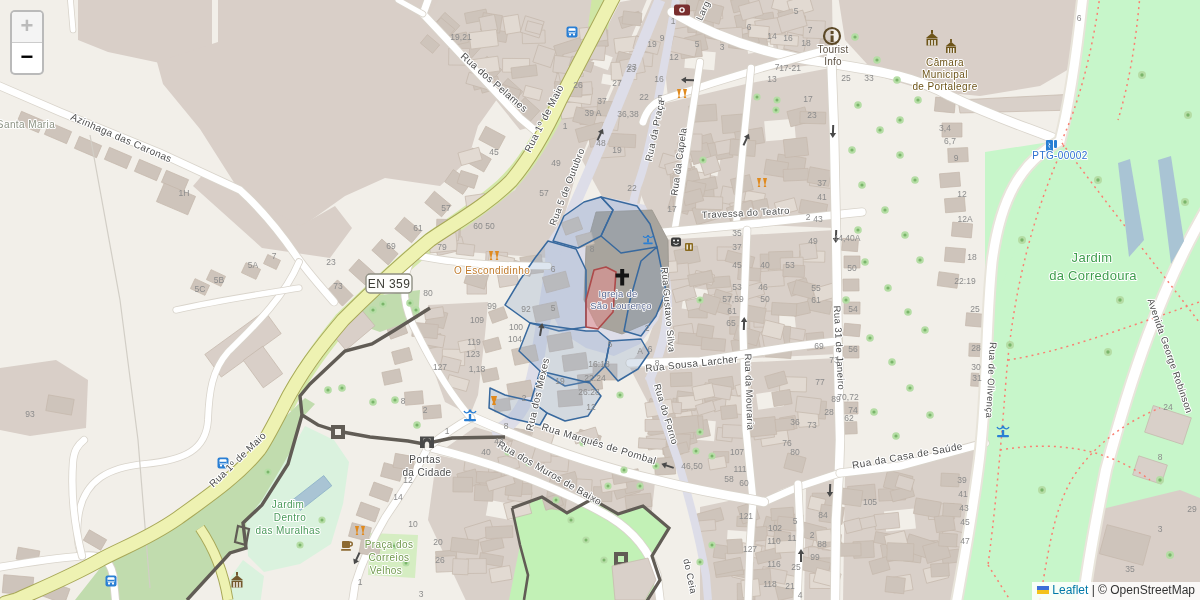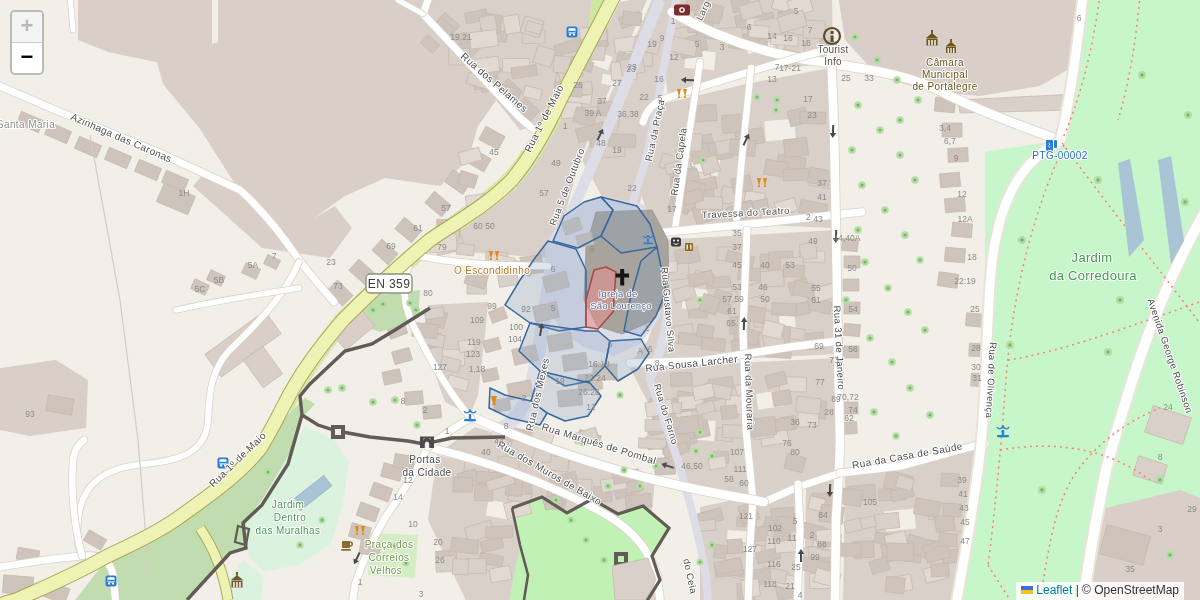--- a/index.html
+++ b/index.html
@@ -1,19 +1,19 @@
 <!DOCTYPE html>
 <html><head><meta charset="utf-8"><style>
 html,body{margin:0;padding:0}
 body{width:1200px;height:600px;overflow:hidden;font-family:"Liberation Sans",sans-serif;background:#f2efe9}
 .zoomctl{position:absolute;left:10px;top:10px;width:30px;border:2px solid rgba(0,0,0,0.27);border-radius:5px;background:#fff;z-index:50}
 .zbtn{width:30px;height:30px;line-height:28px;text-align:center;font-size:22px;font-weight:bold;color:#000}
 .zbtn.dis{color:#bbb;background:#f4f4f4;border-radius:3px 3px 0 0}
 .zdiv{border-top:1px solid #ccc}
-.attr{position:absolute;right:16px;bottom:0;background:rgba(255,255,255,0.85);padding:2px 5px 3px 5px;font-size:12px;color:#333;z-index:50;line-height:13px}
+.attr{position:absolute;right:0;bottom:0;background:rgba(255,255,255,0.85);padding:2px 5px 3px 5px;font-size:12px;color:#333;z-index:50;line-height:13px}
 .attr a{color:#0078a8;text-decoration:none}
 </style></head><body>
 <svg width="1200" height="600" viewBox="0 0 1200 600" style="position:absolute;left:0;top:0" font-family="Liberation Sans, sans-serif">
 
 <rect x="0" y="0" width="1200" height="600" fill="#f2efe9"></rect>
 
 <path d="M78,-5 L212,-5 L212,55 L160,63 L108,52 L78,40 Z" fill="#d9cfc8"></path>
 
 <path d="M236,-5 L448,-5 L455,30 L478,62 L500,95 L478,126 L468,160 L440,186 L385,178 L345,196 L300,228 L240,192 L200,129 L163,84 L157,62 L218,42 L218,-5 Z" fill="#d9cfc8"></path>
 

